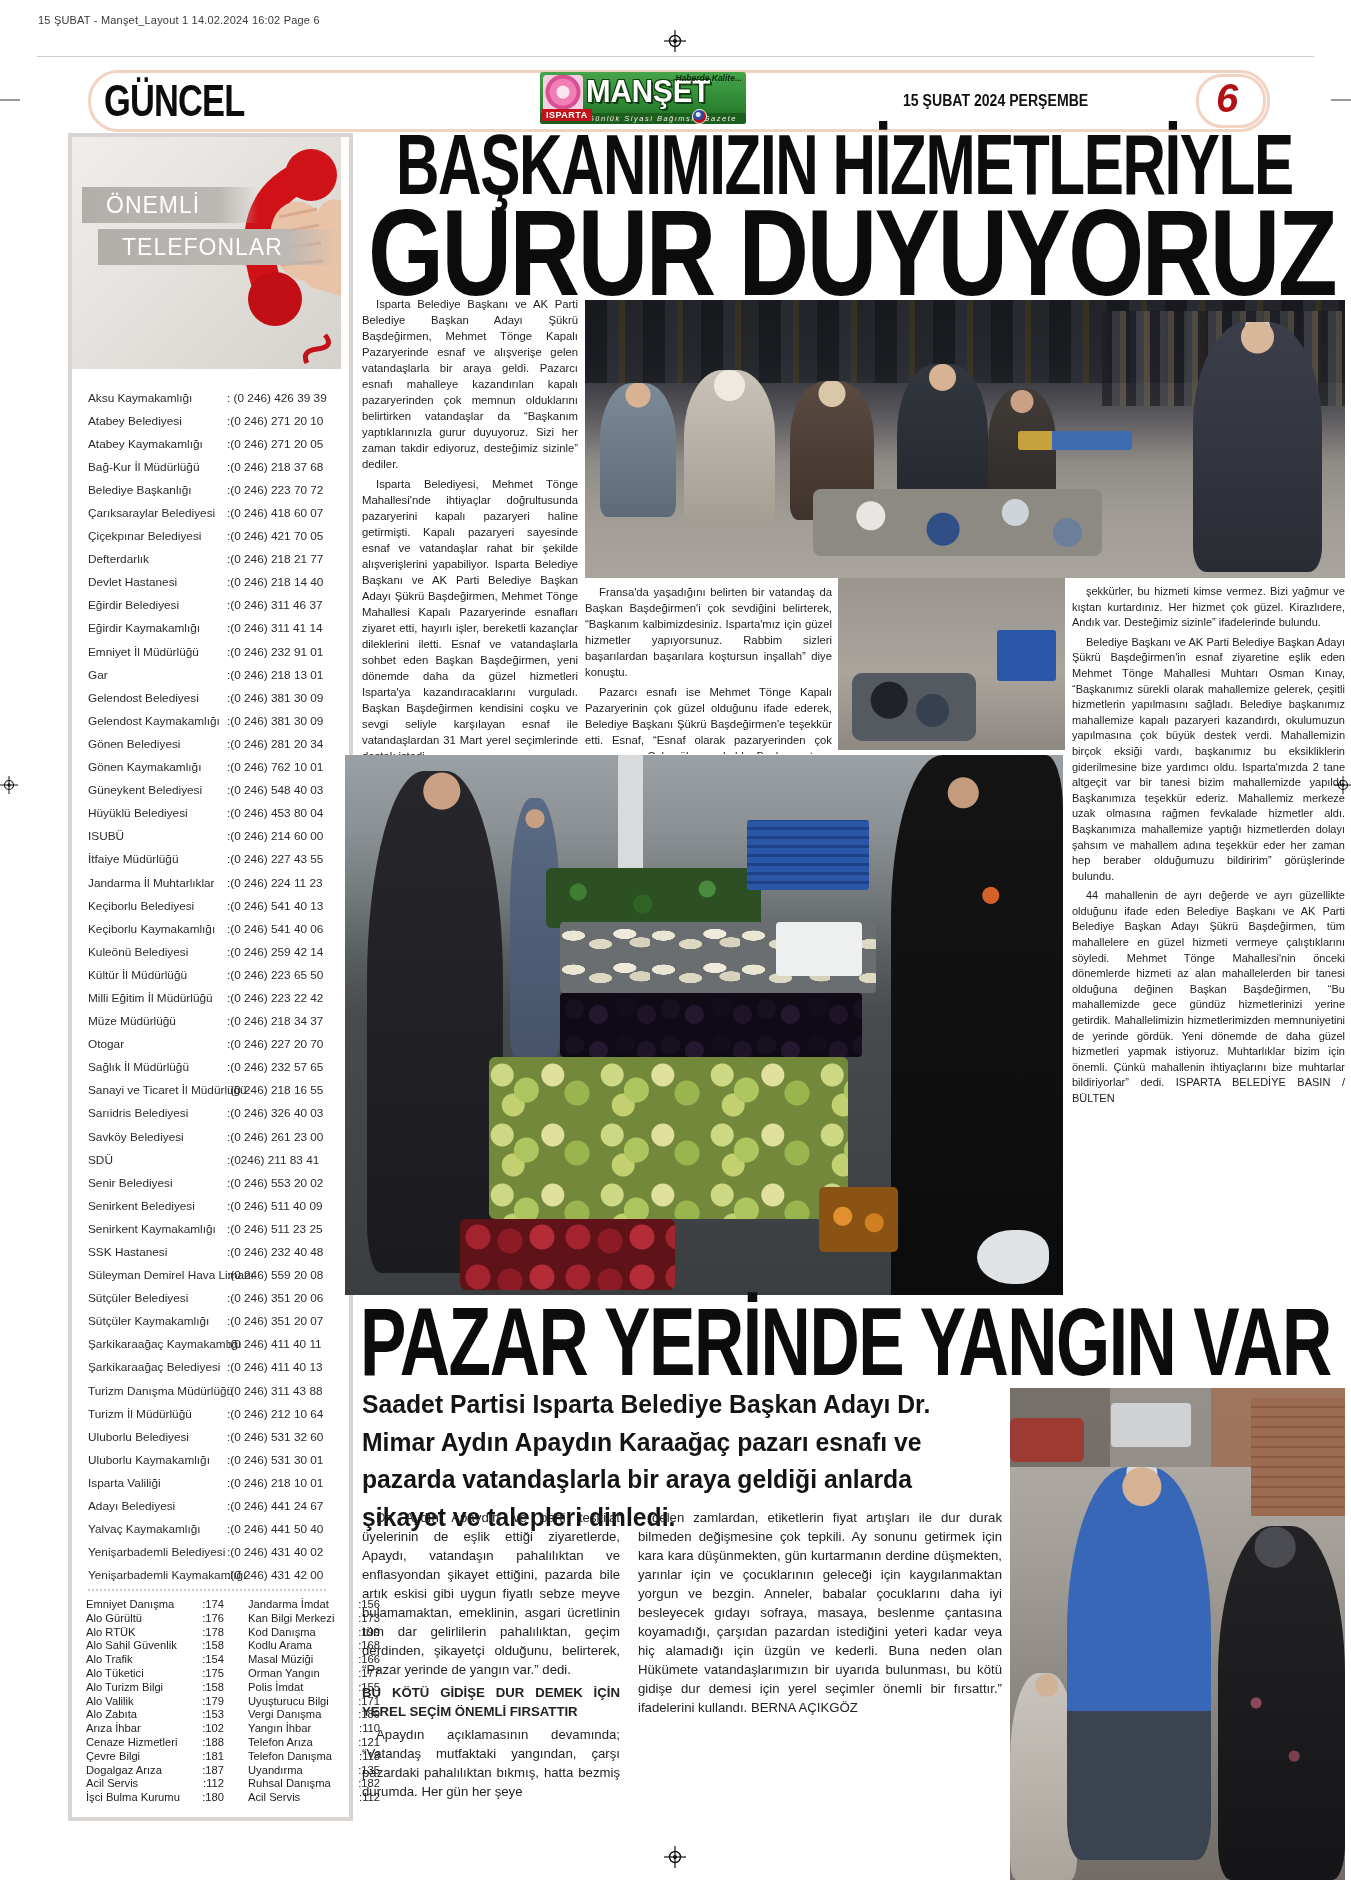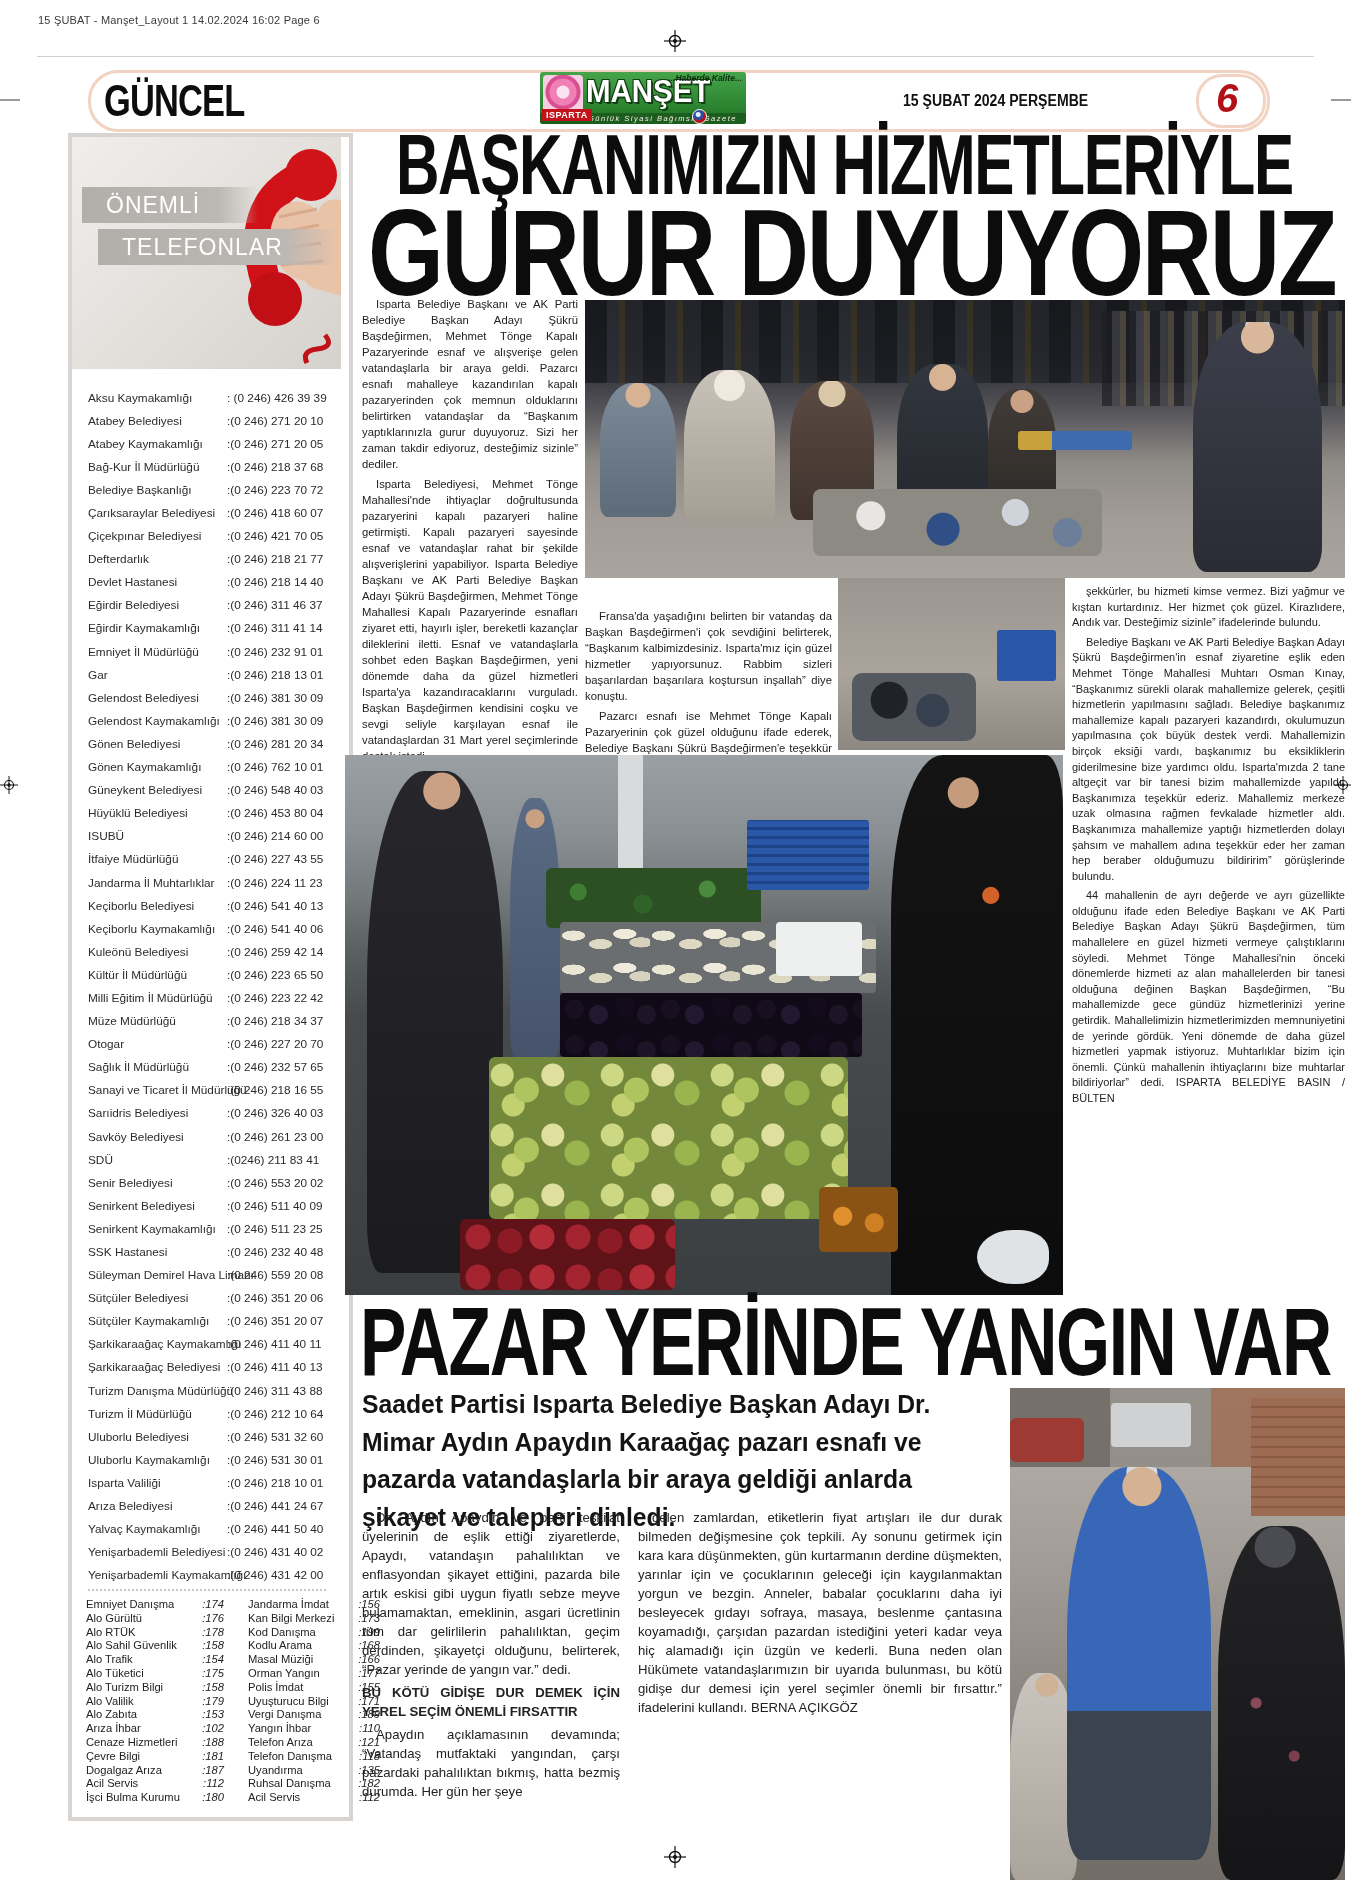--- a/index.html
+++ b/index.html
@@ -38,33 +38,33 @@
   .sb-list{position:absolute;left:0;top:249px;width:269px;}
   .ph-row{position:relative;height:23.1px;display:flex;align-items:center;}
   .ph-name{position:absolute;left:16px;font-size:11.8px;color:#2b2b2b;white-space:nowrap;}
   .ph-num{position:absolute;left:155px;font-size:11.8px;color:#2b2b2b;white-space:nowrap;}
   .sb-dots{position:absolute;left:16px;top:1452px;width:238px;border-top:2px dotted #c8c8c8;}
   .sb-codes-l,.sb-codes-r{position:absolute;top:1461px;}
   .sb-codes-l{left:14px;width:138px;}
   .sb-codes-r{left:176px;width:132px;}
   .code-row{height:13.8px;display:flex;font-size:11.2px;color:#222;white-space:nowrap;}
   .code-name{flex:0 0 auto;}
-  .code-val{margin-left:auto;font-style:italic;}
+  .code-val{margin-left:auto;}
 
   
   .hl{font-weight:bold;color:#0c0c0c;white-space:nowrap;transform-origin:left top;line-height:.95;}
   .hl1a{left:396px;top:124px;font-size:86px;transform:scale(.70,1);letter-spacing:-2px;}
   .hl1b{left:368px;top:196px;font-size:122px;transform:scale(.80,1);letter-spacing:-3px;}
   .hl2{left:360px;top:1296px;font-size:96px;transform:scale(.725,1);letter-spacing:-2px;}
 
   
   .bodycol{text-align:justify;overflow:hidden;color:#222;}
   .bodycol p{margin:0 0 4px 0;text-indent:14px;}
   .a1c1{left:362px;top:296px;width:216px;height:575px;font-size:11.3px;line-height:16px;}
-  .a1c2{left:585px;top:584px;width:247px;height:170px;font-size:11.3px;line-height:16px;margin-top:24px;}
+  .a1c2{left:585px;top:584px;width:247px;height:170px;font-size:11.3px;line-height:16px;}
   .a1c3{left:1072px;top:584px;width:273px;height:708px;font-size:11px;line-height:15.6px;}
   .a2c1{left:362px;top:1508px;width:258px;height:375px;font-size:13.2px;line-height:19px;}
   .a2c2{left:638px;top:1508px;width:364px;height:375px;font-size:13.2px;line-height:19px;}
   .subhead{font-weight:bold;text-indent:0 !important;}
   .standfirst{left:362px;top:1386px;width:660px;font-size:25.5px;line-height:37.5px;font-weight:bold;color:#141414;transform:scaleX(.97);transform-origin:left top;}
 
   
   .photo{overflow:hidden;}
   .ph-shape{position:absolute;}
   .photo1{left:585px;top:300px;width:760px;height:278px;background:linear-gradient(180deg,#1f2126 0%,#2c2e35 22%,#56555a 40%,#8e8a85 58%,#a19c96 78%,#aaa49e 100%);}
@@ -391,21 +391,21 @@
           <span class="ph-name">Uluborlu Kaymakamlığı</span>
           <span class="ph-num">:(0 246) 531 30 01</span>
         </div>
 
         <div class="ph-row">
           <span class="ph-name">Isparta Valiliği</span>
           <span class="ph-num">:(0 246) 218 10 01</span>
         </div>
 
         <div class="ph-row">
-          <span class="ph-name">Arıza Belediyesi</span>
+          <span class="ph-name">Adayı Belediyesi</span>
           <span class="ph-num">:(0 246) 441 24 67</span>
         </div>
 
         <div class="ph-row">
           <span class="ph-name">Yalvaç Kaymakamlığı</span>
           <span class="ph-num">:(0 246) 441 50 40</span>
         </div>
 
         <div class="ph-row">
           <span class="ph-name">Yenişarbademli Belediyesi</span>

